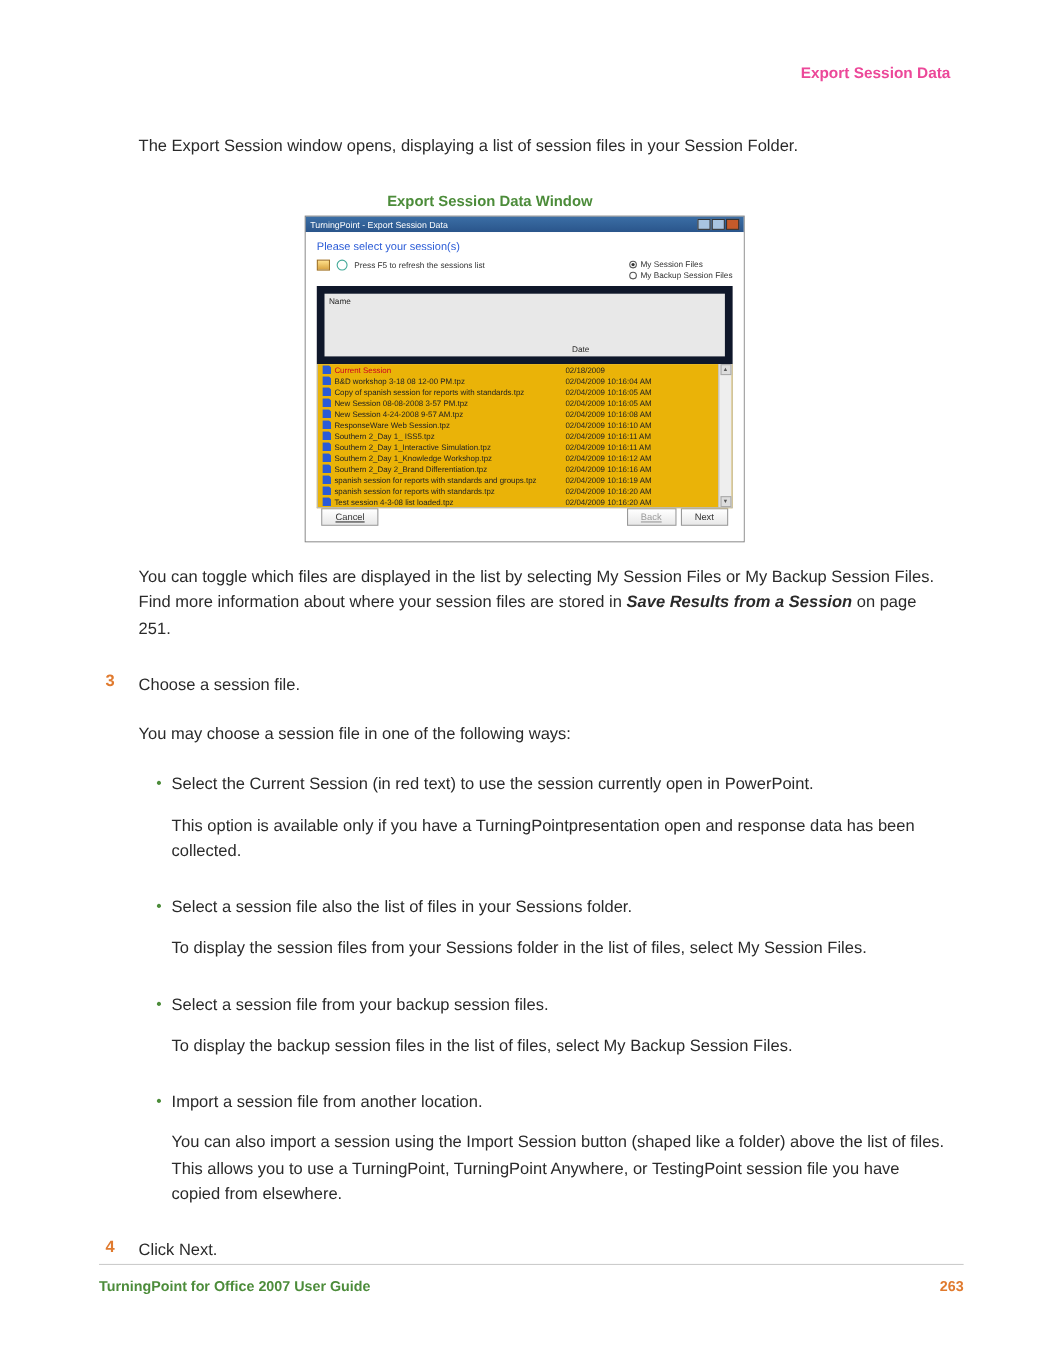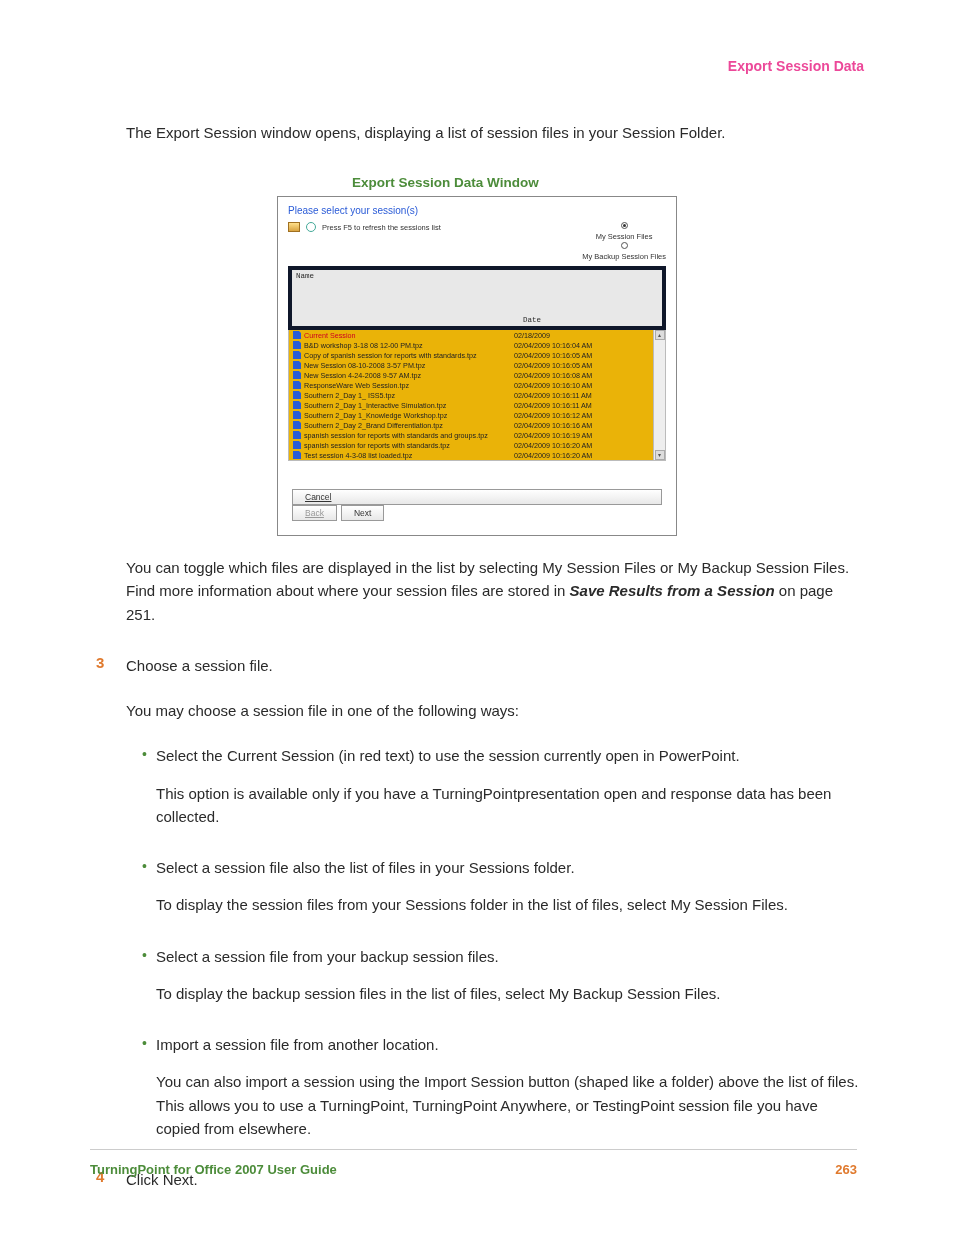--- a/index.html
+++ b/index.html
@@ -55,36 +55,36 @@
     .ss-winbtn { width: 12px; height: 10px; background: #c55a2a; border: 1px solid #333; display:inline-block; }
     .ss-winbtn.min { background: #a8c4e0; }
     .ss-winbtn.max { background: #a8c4e0; }
     .ss-body { background: #fff; padding: 8px 10px 14px 10px; }
     .ss-prompt { color: #2a5bd7; font-size: 10px; margin-bottom: 6px; }
     .ss-toolbar { display: flex; justify-content: space-between; align-items:flex-start; font-size: 7.5px; color:#333; margin-bottom:4px; }
     .ss-toolbar-left { display:flex; align-items:center; gap:6px; }
     .ss-folder-icon { width:12px; height:10px; background: linear-gradient(#ffe08a,#d9a441); border:1px solid #a07020; display:inline-block; }
     .ss-refresh-icon { width:10px; height:10px; border-radius:50%; border:1.5px solid #4a9; display:inline-block; position:relative; }
     .ss-radios { font-size:7.5px; }
-    .ss-radio-row { display:flex; align-items:center; gap:3px; margin-bottom:1px;flex-direction:column; }
+    .ss-radio-row { display:flex; align-items:center; gap:3px; margin-bottom:1px; }
     .ss-radio { width:7px; height:7px; border:1px solid #555; border-radius:50%; display:inline-block; position:relative; }
     .ss-radio.selected::after { content:''; position:absolute; left:1px; top:1px; width:3px; height:3px; background:#333; border-radius:50%; }
-    .ss-header-row { display:flex; background:#e8e8e8; border:4px solid #0f172a; font-size:7.5px; padding:2px 4px;font-family:Liberation Mono, monospace; }
+    .ss-header-row { display:flex; background:#e8e8e8; border:7px solid #0f172a; font-size:7.5px; padding:2px 4px; }
     .ss-header-row .col-name { flex:1; }
     .ss-header-row .col-date { width:135px;margin-top:44px; }
     .ss-list { background:#eab308; border:1px solid #bbb; border-top:none; position:relative; padding-right:12px; }
     .ss-row { display:flex; font-size:7.2px; padding:0.5px 4px; color:#222; }
     .ss-row.current .nm { color:#c02; }
     .ss-row .nm { flex:1; display:flex; align-items:center; gap:3px; }
     .ss-row .dt { width:135px; }
     .ss-fileicon { width:8px; height:8px; background:#2a5bd7; display:inline-block; clip-path: polygon(0 0,75% 0,100% 25%,100% 100%,0 100%); }
     .ss-scrollbar { position:absolute; right:0; top:0; bottom:0; width:12px; background:#eee; border-left:1px solid #bbb; }
     .ss-scroll-up,.ss-scroll-down { width:10px; height:10px; background:#ddd; border:1px solid #aaa; margin:0 auto; font-size:6px; text-align:center; line-height:8px; color:#555;}
     .ss-scroll-up{margin-top:0;} .ss-scroll-down{position:absolute;bottom:0;left:0;right:0;margin:0 auto;}
-    .ss-buttons { display:flex; justify-content:space-between; margin-top:28px; padding:0 4px;flex-direction:column; }
+    .ss-buttons { display:flex; justify-content:space-between; padding:0 4px; }
     .ss-btn { border:1px solid #999; background:linear-gradient(#fff,#e8e8e8); padding:2px 12px; font-size:8.5px; color:#333; }
     .ss-btn:first-child { text-decoration:underline; }
     .ss-btn-right { display:flex; gap:4px; }
     .ss-btn-back {color:#999;}
 
     .para {
       font-size: 15px;
       margin-left: 36px;
       line-height: 1.55;
       margin-bottom: 28px;
@@ -132,21 +132,21 @@
     }
     .bullet-detail {
       margin-left: 66px;
       font-size: 15px;
       line-height: 1.55;
       margin-bottom: 28px;
     }
     .footer {
       position: absolute;
       left: 90px;
-      right: 97px;
+      right: 78px;
       bottom: 58px;
       border-top: 1px solid #ccc;
       padding-top: 12px;
       display: flex;
       justify-content: space-between;
       font-size: 13px;
     }
     .footer-left { color: #4c8c3a; font-weight: bold; }
     .footer-right { color: #e07a2e; font-weight: bold; margin-left: 20px; }
     .bold-ital { font-weight: bold; font-style: italic; }
@@ -155,20 +155,28 @@
 <body>
 
 <div class="page">
   <div class="header-title">Export Session Data</div>
 
   <div class="intro">The Export Session window opens, displaying a list of session files in your Session Folder.</div>
 
   <div class="figure-caption">Export Session Data Window</div>
 
   <div class="screenshot">
+    <div class="ss-titlebar">
+      <span>TurningPoint - Export Session Data</span>
+      <span class="ss-winbtns">
+        <span class="ss-winbtn min"></span>
+        <span class="ss-winbtn max"></span>
+        <span class="ss-winbtn"></span>
+      </span>
+    </div>
     <div class="ss-body">
       <div class="ss-prompt">Please select your session(s)</div>
       <div class="ss-toolbar">
         <div class="ss-toolbar-left">
           <span class="ss-folder-icon"></span>
           <span class="ss-refresh-icon"></span>
           <span>Press F5 to refresh the sessions list</span>
         </div>
         <div class="ss-radios">
           <div class="ss-radio-row">
@@ -207,21 +215,21 @@
           <div class="ss-row">
             <div class="nm">
               <span class="ss-fileicon"></span>
               <span>Copy of spanish session for reports with standards.tpz</span>
             </div>
             <div class="dt">02/04/2009 10:16:05 AM</div>
           </div>
           <div class="ss-row">
             <div class="nm">
               <span class="ss-fileicon"></span>
-              <span>New Session 08-10-2008 3-57 PM.tpz</span>
+              <span>New Session 08-08-2008 3-57 PM.tpz</span>
             </div>
             <div class="dt">02/04/2009 10:16:05 AM</div>
           </div>
           <div class="ss-row">
             <div class="nm">
               <span class="ss-fileicon"></span>
               <span>New Session 4-24-2008 9-57 AM.tpz</span>
             </div>
             <div class="dt">02/04/2009 10:16:08 AM</div>
           </div>

